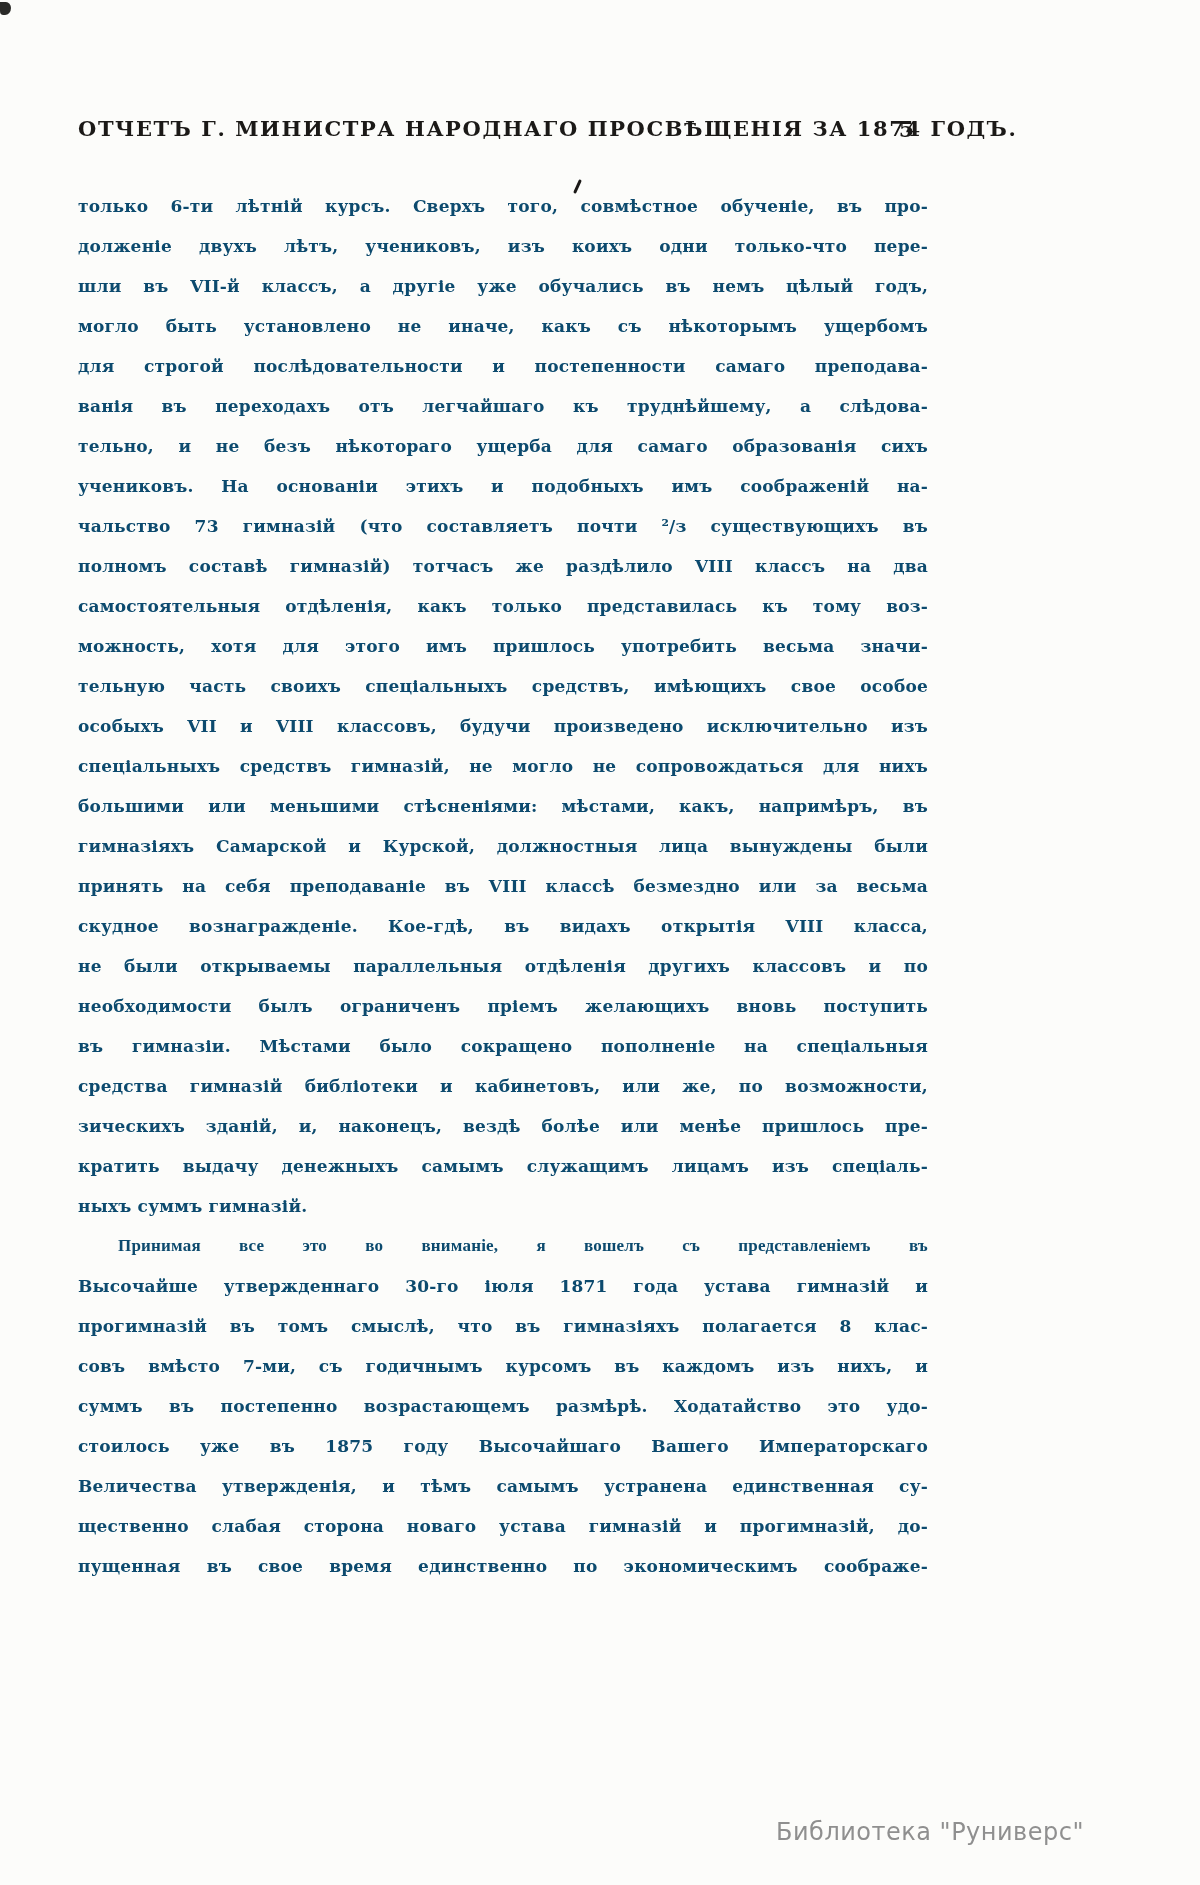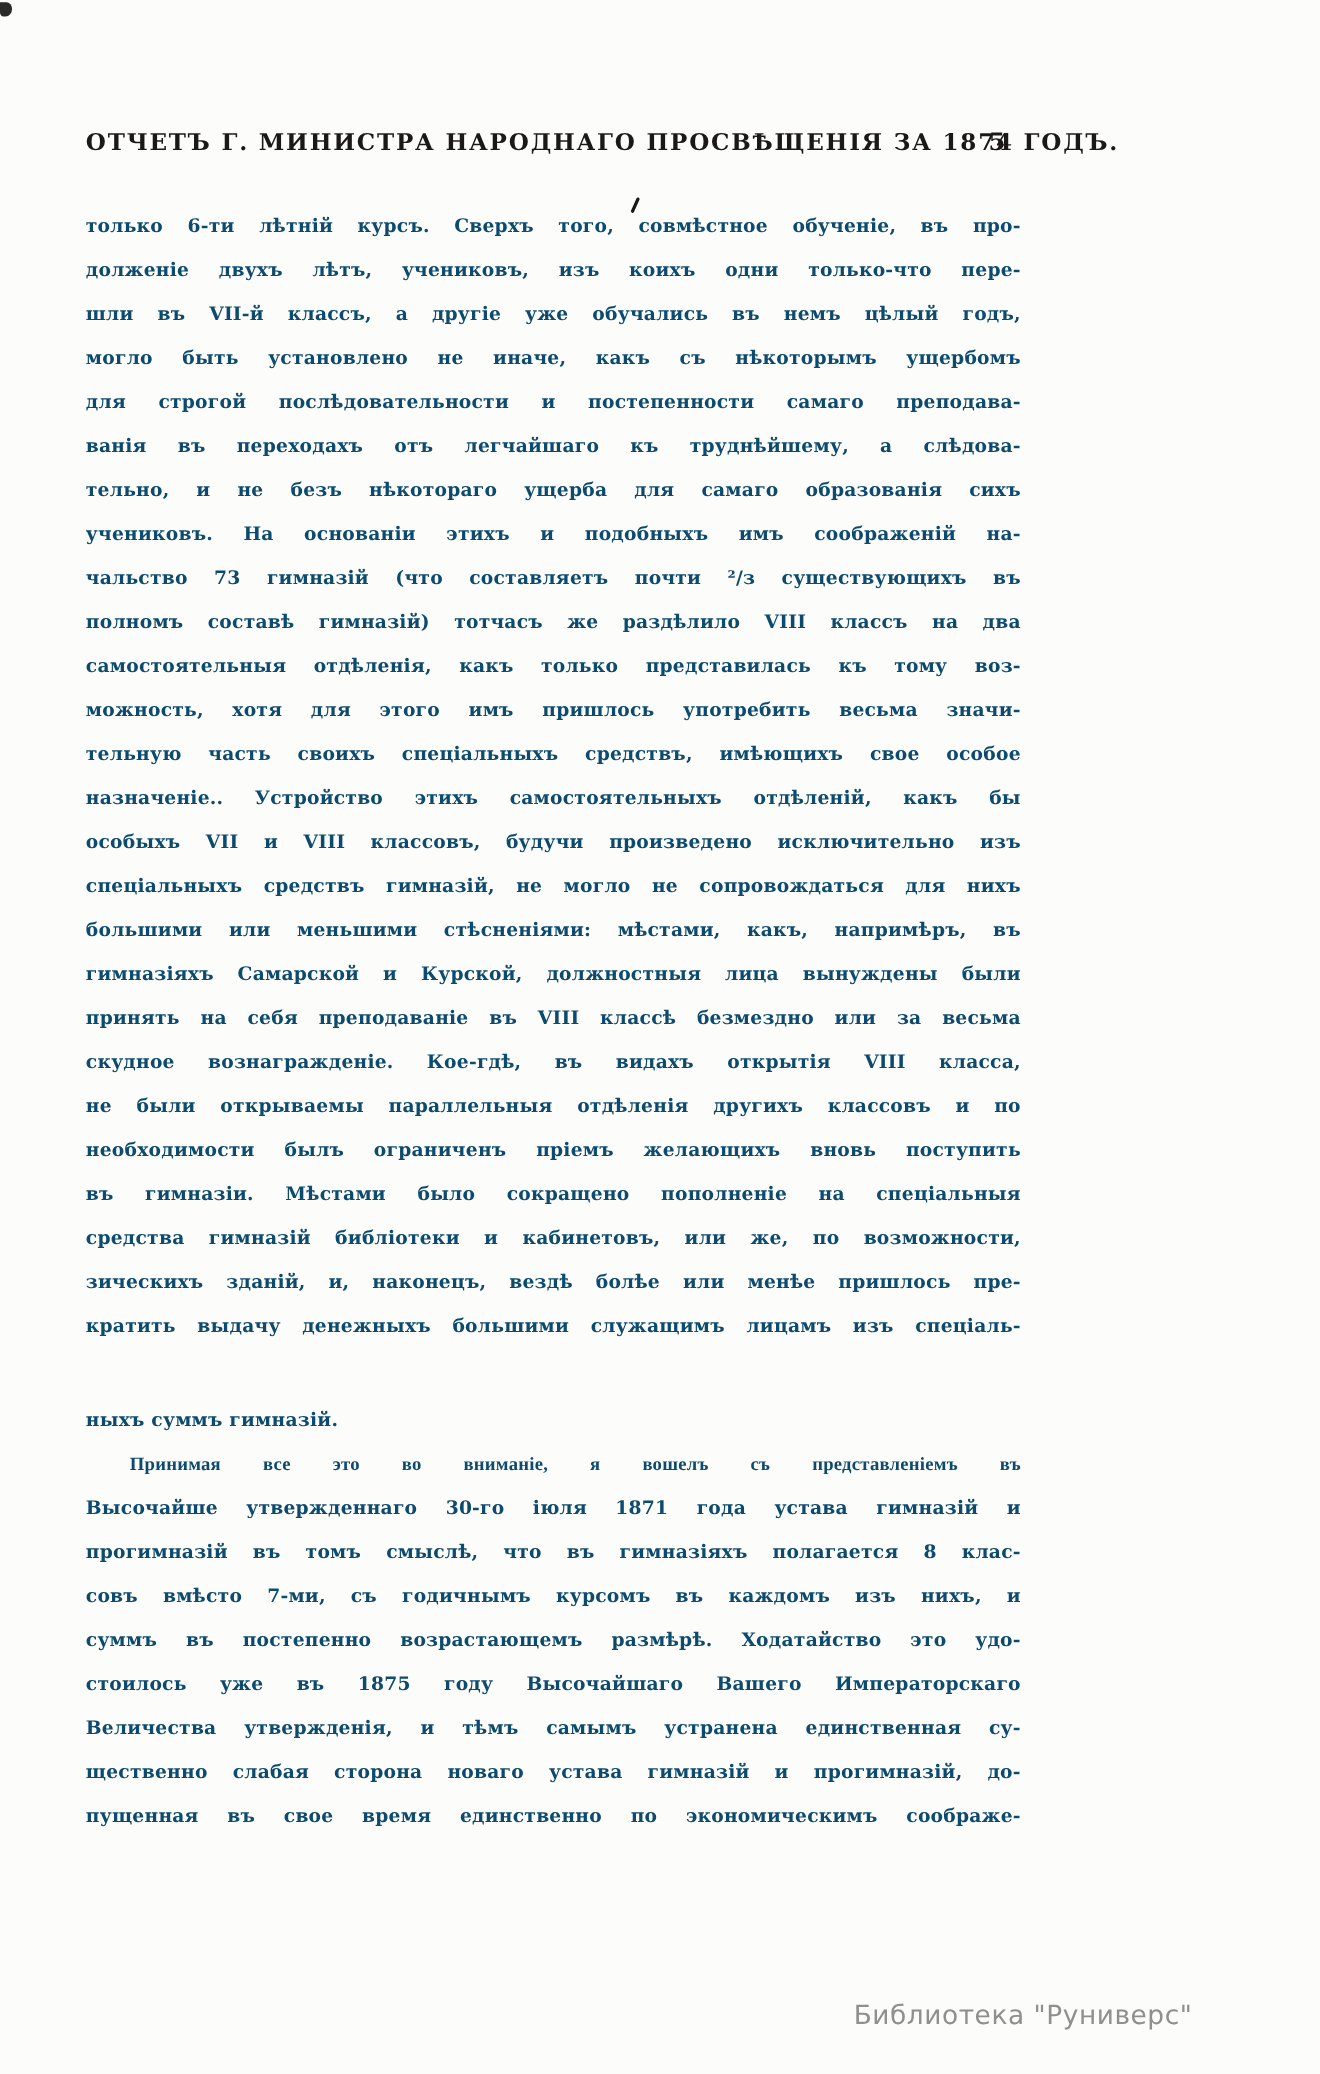--- a/index.html
+++ b/index.html
@@ -77,21 +77,20 @@
   }
   .text-block .line {
     text-align: justify;
     text-align-last: justify;
     white-space: normal;
     height: 40px;
     overflow: visible;
   }
   .text-block .line.short {
     text-align-last: left;
-    margin-top: 45px;
   }
   .text-block .line.indent {
     text-indent: 40px;
     font-family: Liberation Serif, serif;
   }
   .watermark {
     position: absolute;
     right: 116px;
     top: 1818px;
     font-family: "DejaVu Sans", "Liberation Sans", sans-serif;
@@ -122,33 +121,32 @@
       <div class="line">могло быть установлено не иначе, какъ съ нѣкоторымъ ущербомъ</div>
       <div class="line">для строгой послѣдовательности и постепенности самаго преподава-</div>
       <div class="line">ванія въ переходахъ отъ легчайшаго къ труднѣйшему, а слѣдова-</div>
       <div class="line">тельно, и не безъ нѣкотораго ущерба для самаго образованія сихъ</div>
       <div class="line">учениковъ. На основаніи этихъ и подобныхъ имъ соображеній на-</div>
       <div class="line">чальство 73 гимназій (что составляетъ почти ²/з существующихъ въ</div>
       <div class="line">полномъ составѣ гимназій) тотчасъ же раздѣлило VIII классъ на два</div>
       <div class="line">самостоятельныя отдѣленія, какъ только представилась къ тому воз-</div>
       <div class="line">можность, хотя для этого имъ пришлось употребить весьма значи-</div>
       <div class="line">тельную часть своихъ спеціальныхъ средствъ, имѣющихъ свое особое</div>
-      <div class="line">назначеніе.. Устройство этихъ самостоятельныхъ отдѣленій, какъ бы</div>
       <div class="line">особыхъ VII и VIII классовъ, будучи произведено исключительно изъ</div>
       <div class="line">спеціальныхъ средствъ гимназій, не могло не сопровождаться для нихъ</div>
       <div class="line">большими или меньшими стѣсненіями: мѣстами, какъ, напримѣръ, въ</div>
       <div class="line">гимназіяхъ Самарской и Курской, должностныя лица вынуждены были</div>
       <div class="line">принять на себя преподаваніе въ VIII классѣ безмездно или за весьма</div>
       <div class="line">скудное вознагражденіе. Кое-гдѣ, въ видахъ открытія VIII класса,</div>
       <div class="line">не были открываемы параллельныя отдѣленія другихъ классовъ и по</div>
       <div class="line">необходимости былъ ограниченъ пріемъ желающихъ вновь поступить</div>
       <div class="line">въ гимназіи. Мѣстами было сокращено пополненіе на спеціальныя</div>
       <div class="line">средства гимназій библіотеки и кабинетовъ, или же, по возможности,</div>
       <div class="line">зическихъ зданій, и, наконецъ, вездѣ болѣе или менѣе пришлось пре-</div>
-      <div class="line">кратить выдачу денежныхъ большими служащимъ лицамъ изъ спеціаль-</div>
+      <div class="line">кратить выдачу денежныхъ самымъ служащимъ лицамъ изъ спеціаль-</div>
       <div class="line short">ныхъ суммъ гимназій.</div>
       <div class="line indent">Принимая все это во вниманіе, я вошелъ съ представленіемъ въ</div>
       <div class="line">Высочайше утвержденнаго 30-го іюля 1871 года устава гимназій и</div>
       <div class="line">прогимназій въ томъ смыслѣ, что въ гимназіяхъ полагается 8 клас-</div>
       <div class="line">совъ вмѣсто 7-ми, съ годичнымъ курсомъ въ каждомъ изъ нихъ, и</div>
       <div class="line">суммъ въ постепенно возрастающемъ размѣрѣ. Ходатайство это удо-</div>
       <div class="line">стоилось уже въ 1875 году Высочайшаго Вашего Императорскаго</div>
       <div class="line">Величества утвержденія, и тѣмъ самымъ устранена единственная су-</div>
       <div class="line">щественно слабая сторона новаго устава гимназій и прогимназій, до-</div>
       <div class="line">пущенная въ свое время единственно по экономическимъ соображе-</div>

